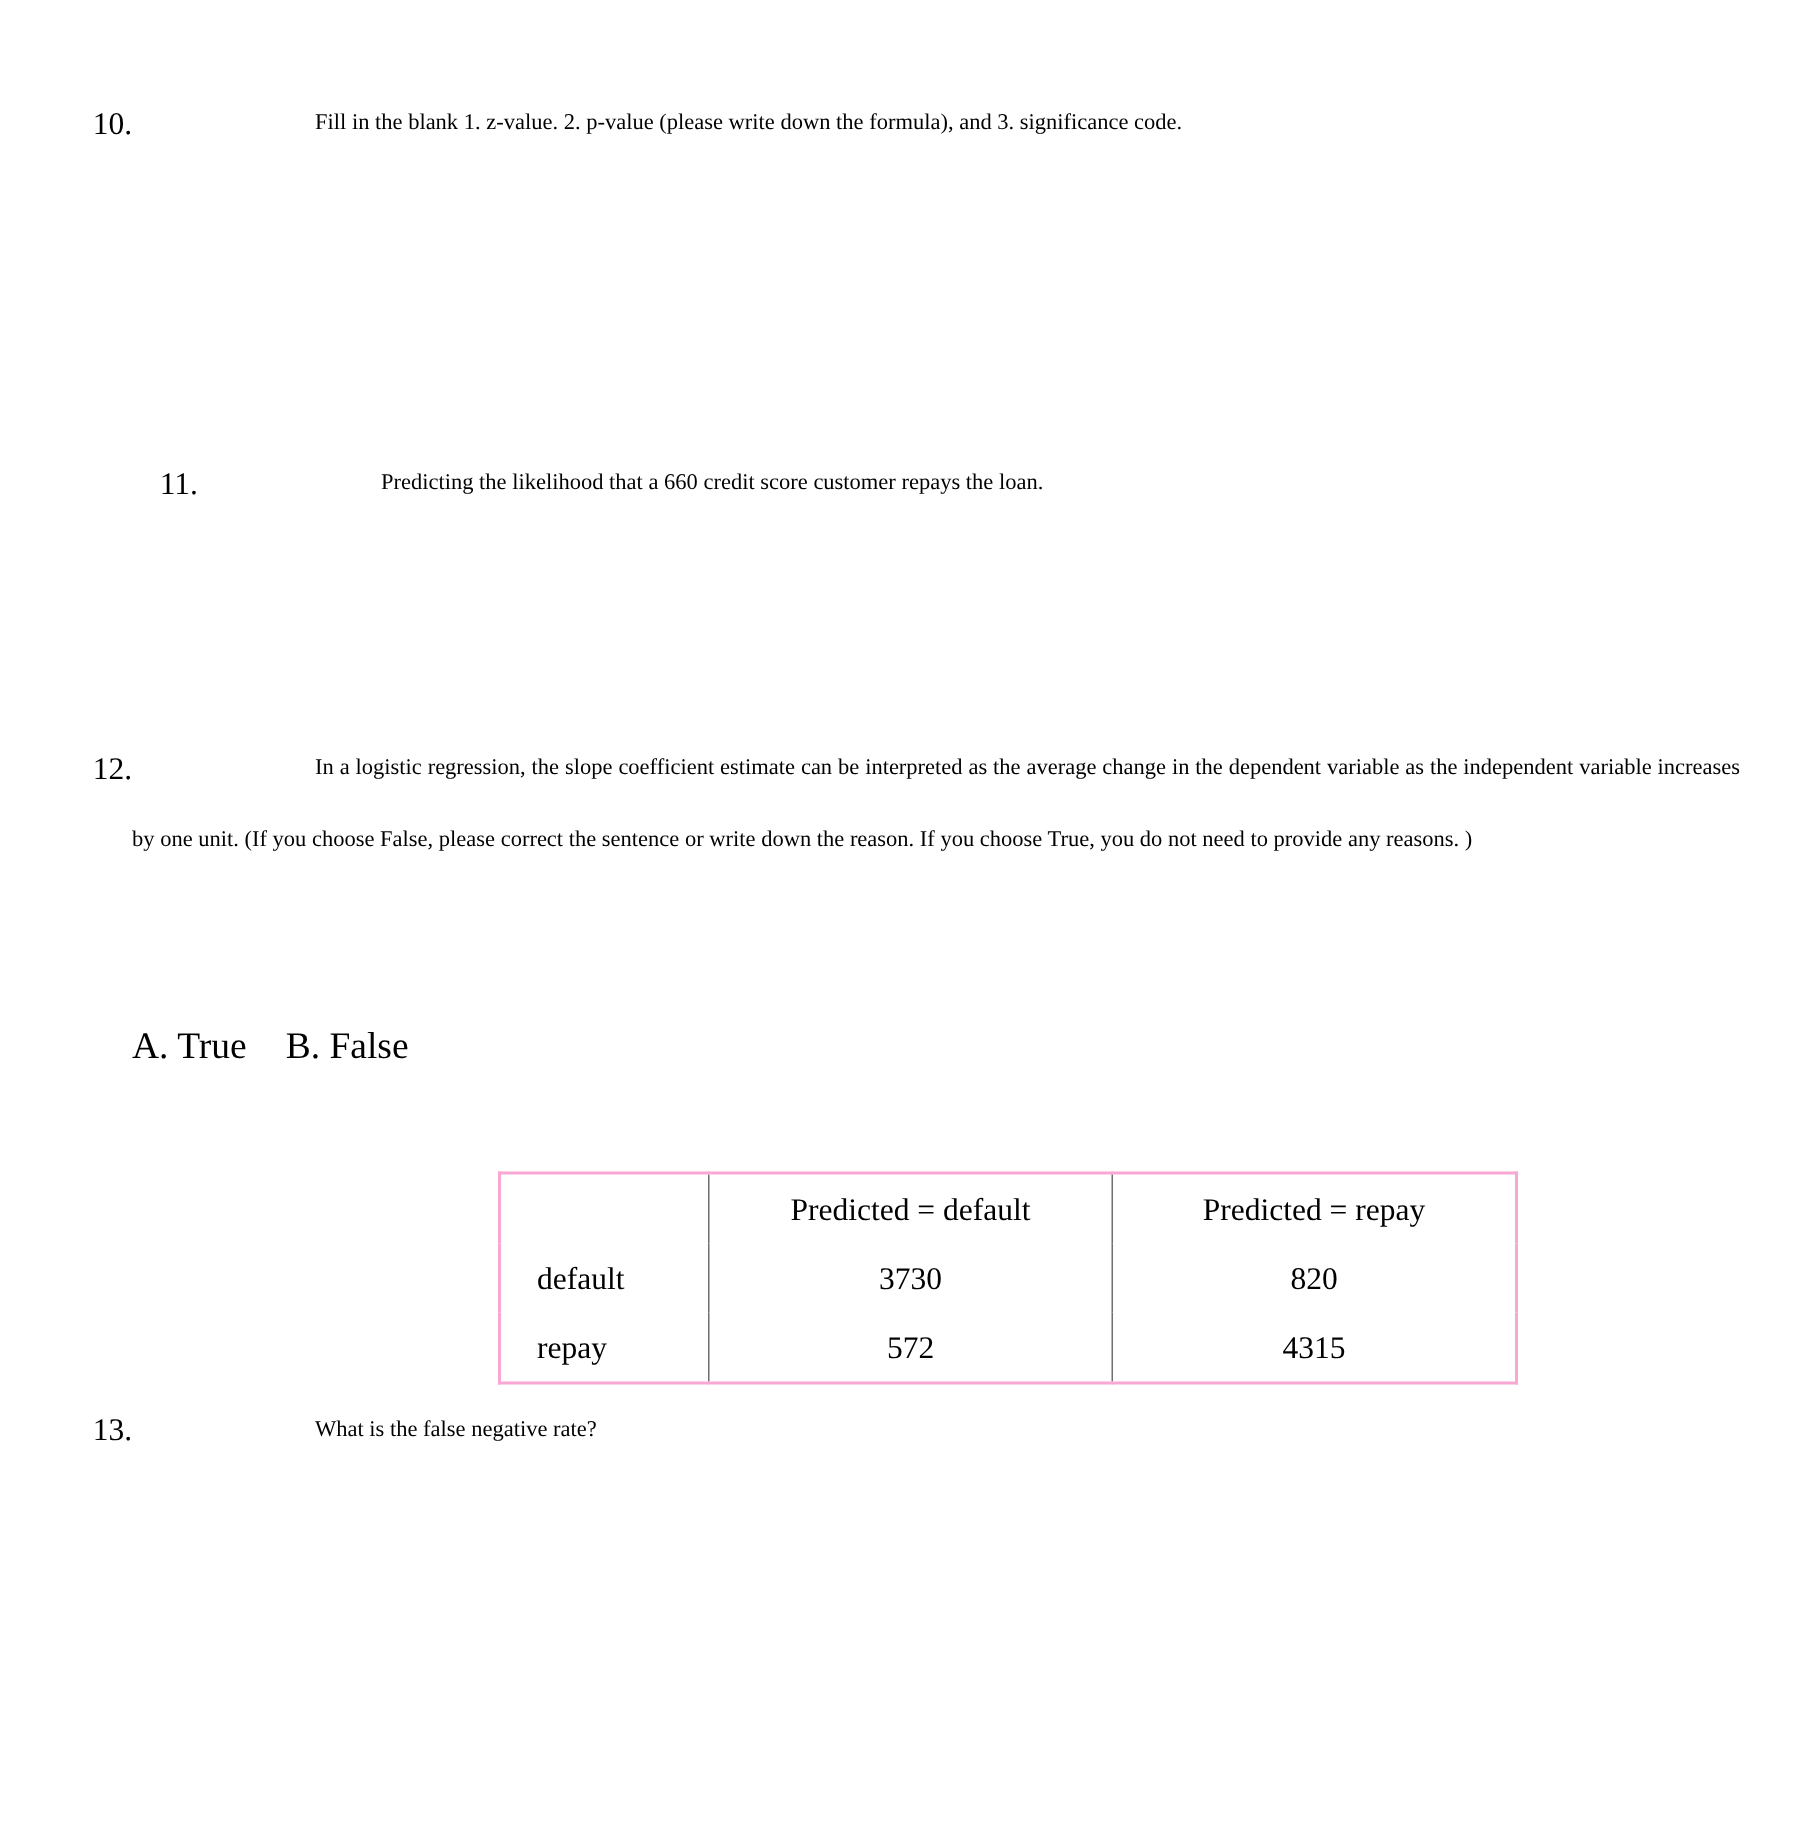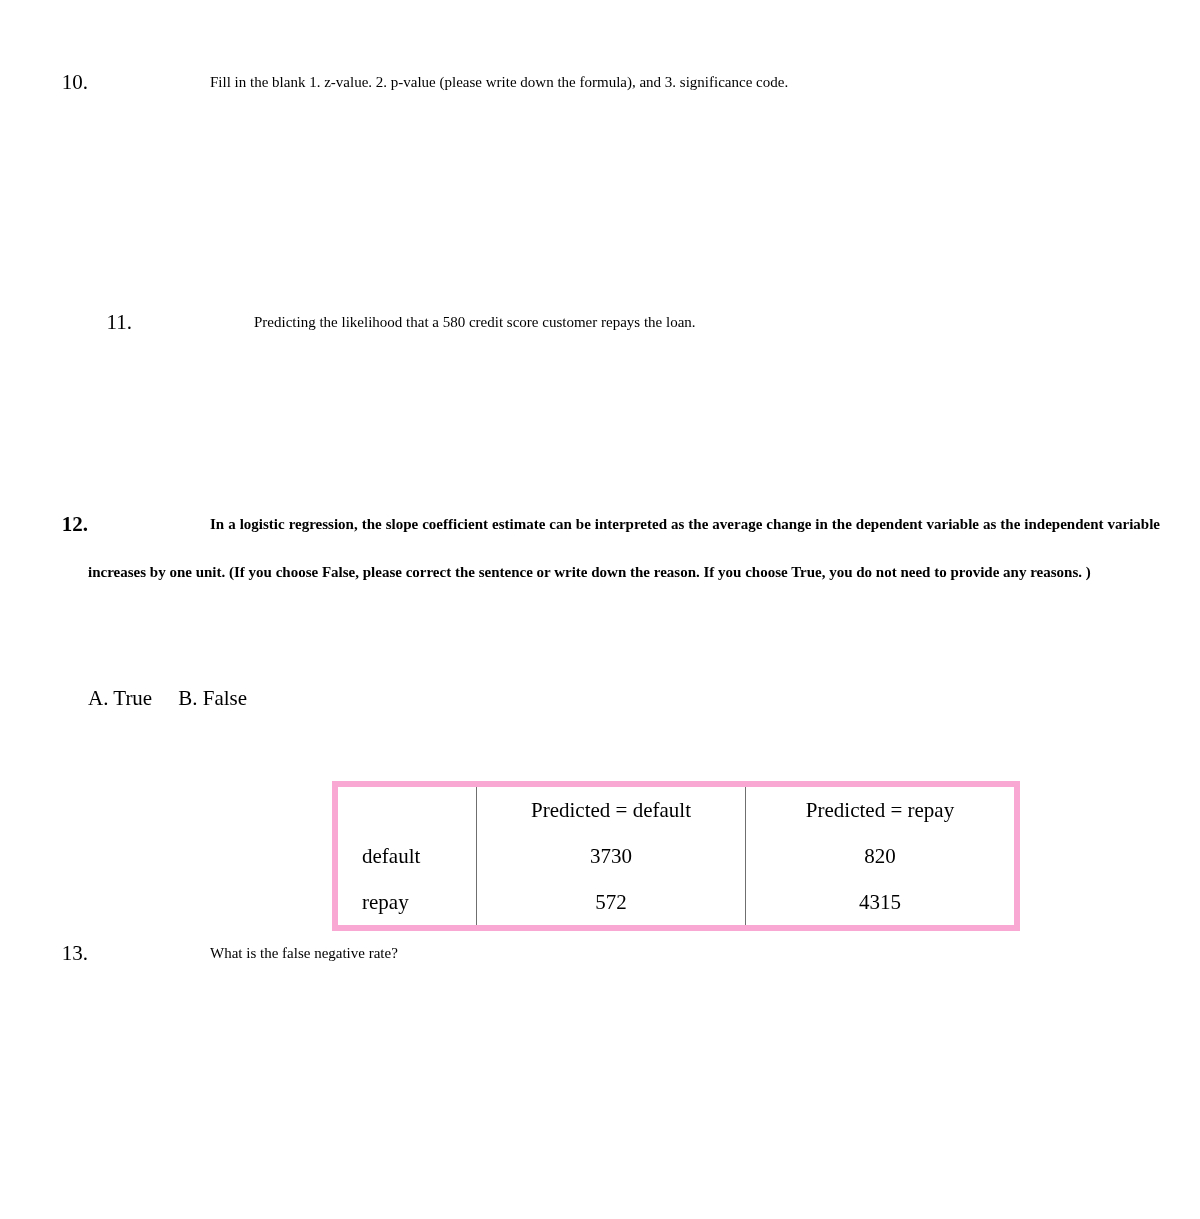--- a/index.html
+++ b/index.html
@@ -55,40 +55,40 @@
   .plainline {
     position: absolute;
     left: 88px;
     font-size: 21px;
     line-height: 48px;
     white-space: nowrap;
   }
   .choices {
     position: absolute;
     left: 88px;
-    font-size: 21px;
+    font-size: 25px;
     line-height: 48px;
     white-space: nowrap;
   }
   .choices .gap {
     display: inline-block;
     width: 26px;
   }
 
   
   .matrix-wrap {
     position: absolute;
     left: 332px;
     top: 781px;
   }
   table.matrix {
     border-collapse: collapse;
     font-size: 21px;
     color: #000;
-    border: 6px solid #f9a8d4;
+    border: 2px solid #f9a8d4;
   }
   table.matrix td {
     border: none;
     padding: 6px 14px;
     text-align: center;
     vertical-align: middle;
     height: 34px;
     line-height: 34px;
     white-space: nowrap;
   }
@@ -112,24 +112,24 @@
 
 <div class="page">
 
   <div class="qblock" style="top:58px;">
     <div class="qnum">10.</div>
     <div class="qbody"><span class="firstindent"></span><span>Fill in the blank 1.  z-value.   2.  p-value (please write down the formula), and 3. significance code.</span></div>
   </div>
 
   <div class="qblock" style="top:298px;margin-left:44px;">
     <div class="qnum">11.</div>
-    <div class="qbody"><span class="firstindent"></span><span>Predicting the likelihood that a 580 credit score customer repays the loan.</span></div>
+    <div class="qbody"><span class="firstindent"></span><span>Predicting the likelihood that a 660 credit score customer repays the loan.</span></div>
   </div>
 
-  <div class="qblock" style="top:500px;font-weight:bold;">
+  <div class="qblock" style="top:488px;">
     <div class="qnum">12.</div>
     <div class="qbody"><span class="firstindent"></span><span>In a logistic regression, the slope coefficient estimate can be interpreted as the average change in the dependent variable as the independent variable increases by one unit.  (If you choose False, please correct the sentence or write down the reason. If you choose True, you do not need to provide any reasons.  )</span></div>
   </div>
 
   <div class="choices" style="top:674px;">
     <span>A.  True</span><span class="gap"></span><span>B.  False</span>
   </div>
 
 
   <div class="matrix-wrap">

